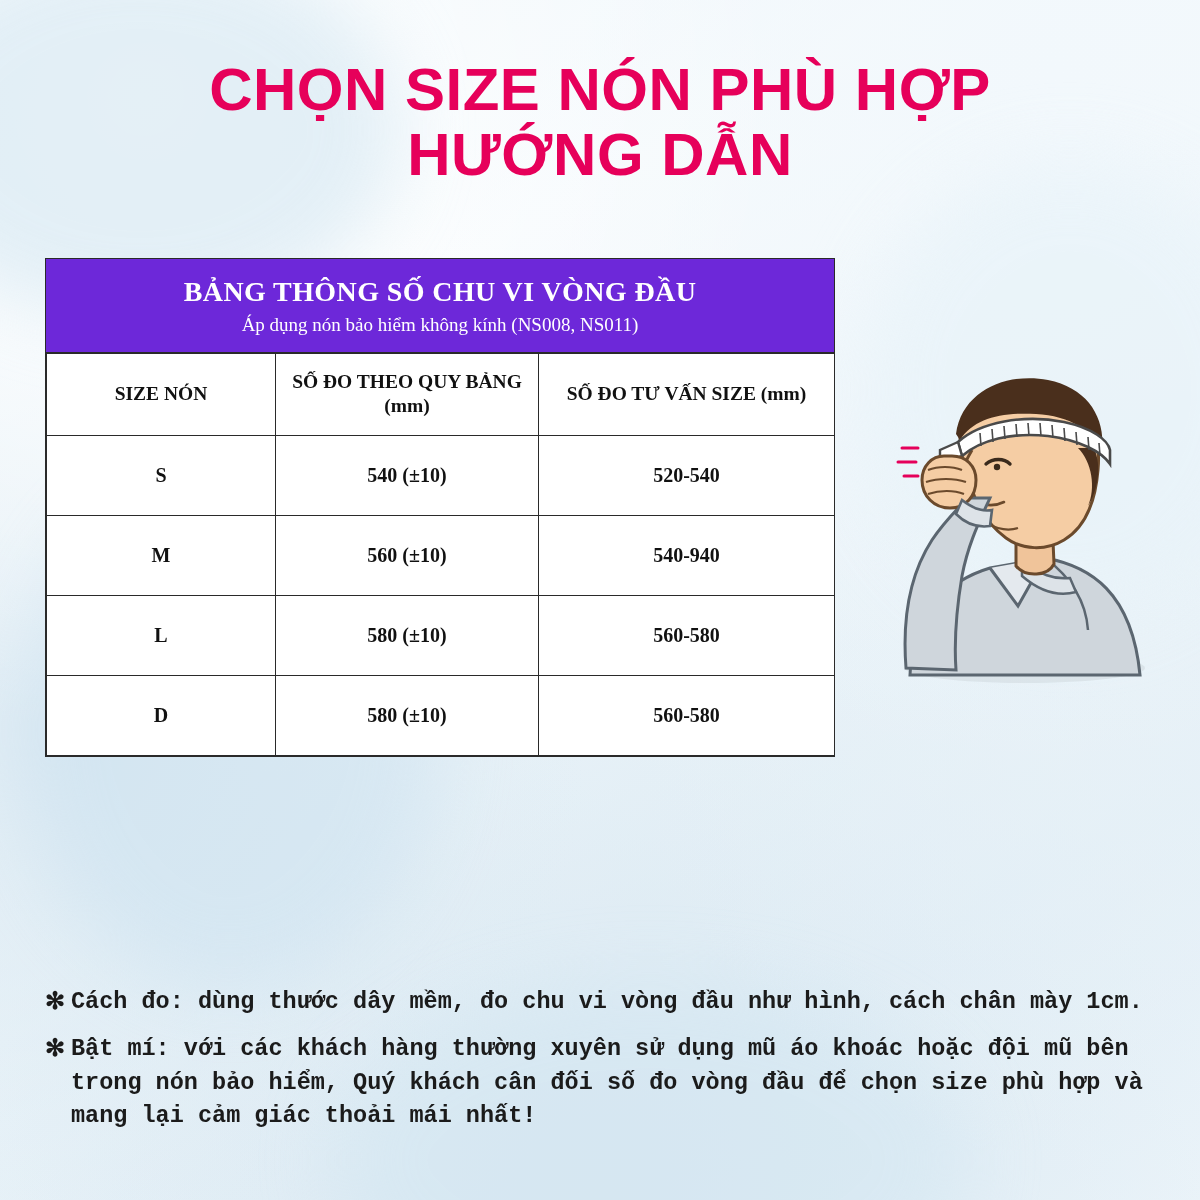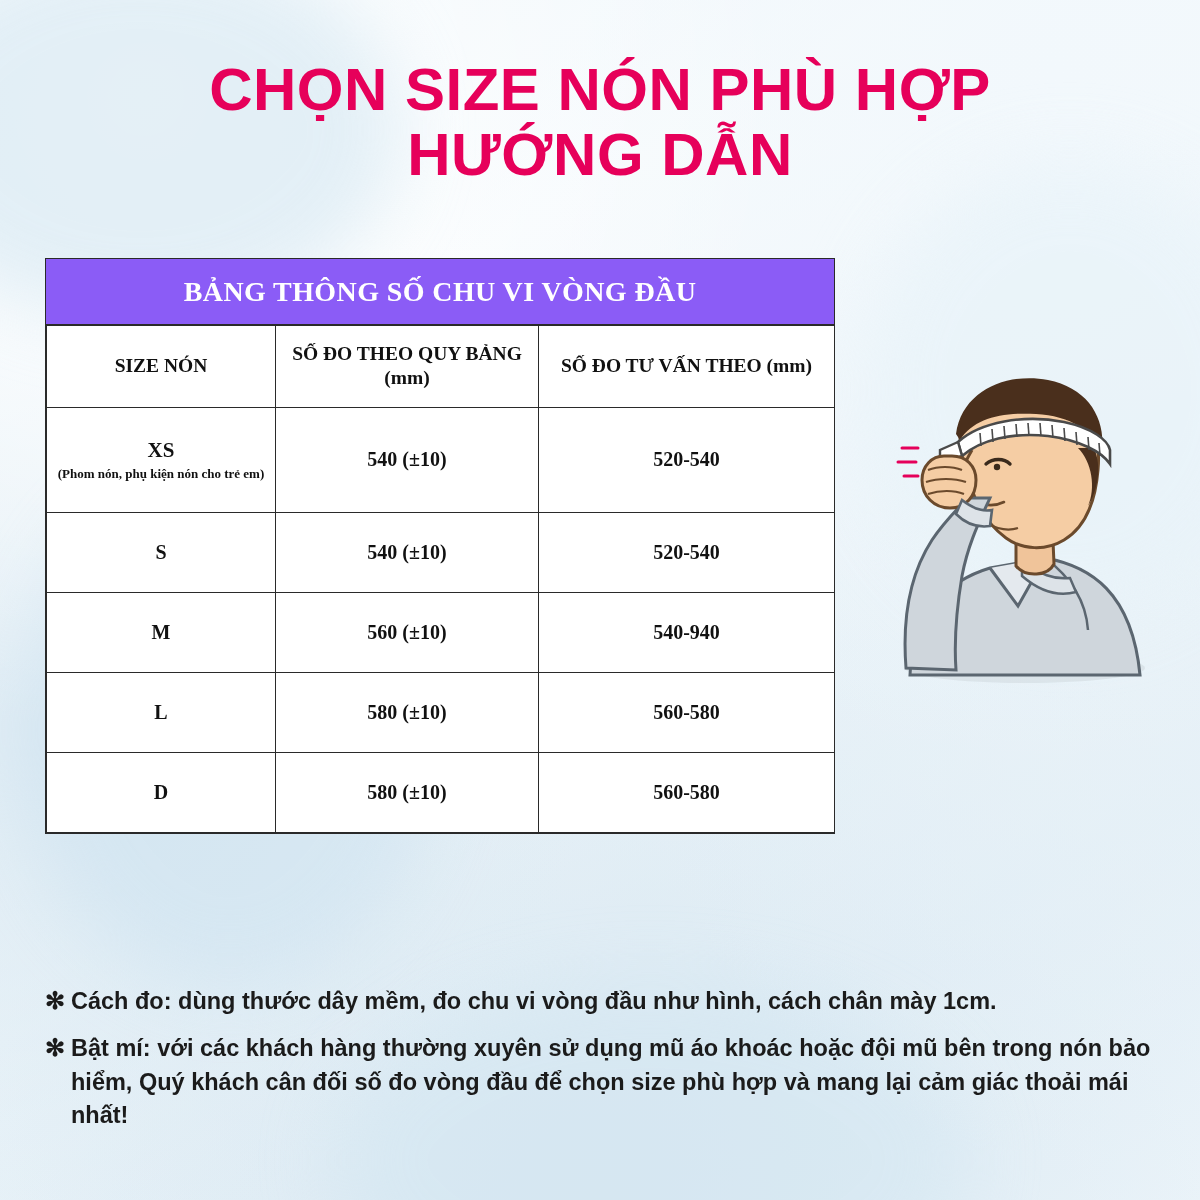--- a/index.html
+++ b/index.html
@@ -62,21 +62,21 @@
   .table-wrap {
     position: absolute;
     left: 45px;
     top: 258px;
     width: 790px;
     border: 1px solid #2a2a2a;
     background: #ffffff;
     box-sizing: border-box;
   }
   .table-header {
-    background: #8b5cf6;
+    background: #6d28d9;
     color: #ffffff;
     text-align: center;
     padding: 17px 10px 16px 10px;
     border-bottom: 1px solid #2a2a2a;
   }
   .table-header .th-title {
     font-family: "Liberation Serif", serif;
     font-weight: 700;
     font-size: 28px;
     letter-spacing: .4px;
@@ -150,63 +150,56 @@
     margin-bottom: 14px;
     font-weight: 600;
   }
   .note .star {
     flex: 0 0 auto;
     width: 26px;
     font-size: 24px;
     line-height: 1.3;
     color: #1b1b1b;
   }
-  .note .note-text { flex: 1 1 auto; }
+  .note .note-text { flex: 1 1 auto; font-family: Liberation Mono, monospace; }
 </style>
 </head>
 <body>
 
 <div class="page">
   <div class="bg-wash w1"></div>
   <div class="bg-wash w2"></div>
   <div class="bg-wash w3"></div>
   <div class="bg-wash w4"></div>
   <div class="bg-wash w5"></div>
 
   <div class="title-block">
     <div class="title-line l2">CHỌN SIZE NÓN PHÙ HỢP</div>
     <div class="title-line l1">HƯỚNG DẪN</div>
   </div>
 
   <div class="table-wrap">
     <div class="table-header">
       <div class="th-title">BẢNG THÔNG SỐ CHU VI VÒNG ĐẦU</div>
+      <div class="th-sub">Áp dụng nón bảo hiểm không kính (NS008, NS011)</div>
     </div>
     <table class="size-table">
       <colgroup>
         <col class="c1">
           <col class="c2">
           <col class="c3">
       </colgroup>
       <thead>
         <tr>
           <th>SIZE NÓN</th>
           <th>SỐ ĐO THEO QUY BẢNG (mm)</th>
-          <th>SỐ ĐO TƯ VẤN THEO (mm)</th>
+          <th>SỐ ĐO TƯ VẤN SIZE (mm)</th>
         </tr>
       </thead>
       <tbody>
-        <tr class="row-xs">
-          <td>
-            <span class="cell-size-main">XS</span>
-            <span class="cell-size-note">(Phom nón, phụ kiện nón cho trẻ em)</span>
-          </td>
-          <td>540 (±10)</td>
-          <td>520-540</td>
-        </tr>
         <tr>
           <td>S</td>
           <td>540 (±10)</td>
           <td>520-540</td>
         </tr>
         <tr>
           <td>M</td>
           <td>560 (±10)</td>
           <td>540-940</td>
         </tr>

